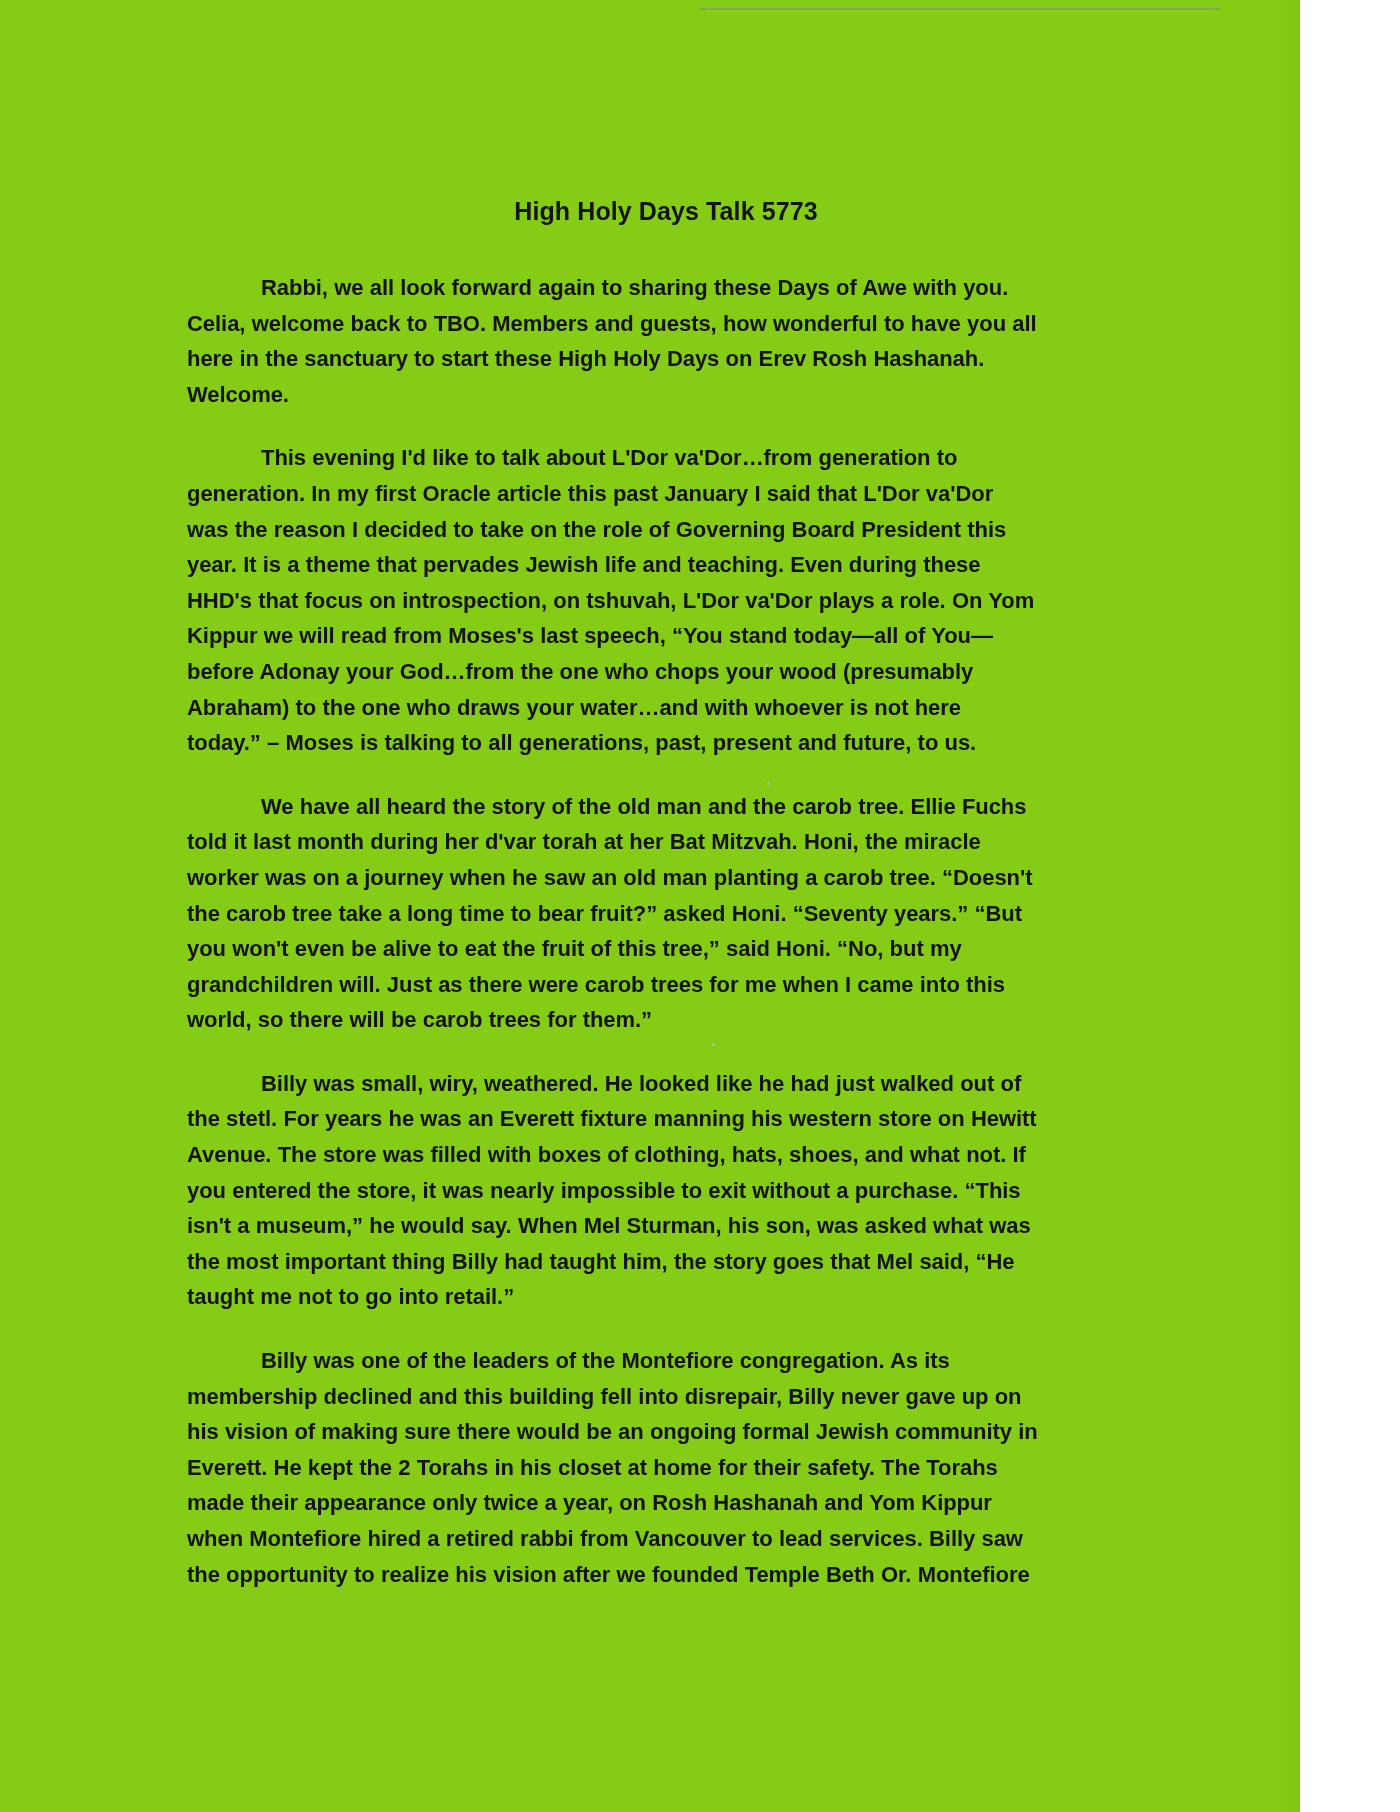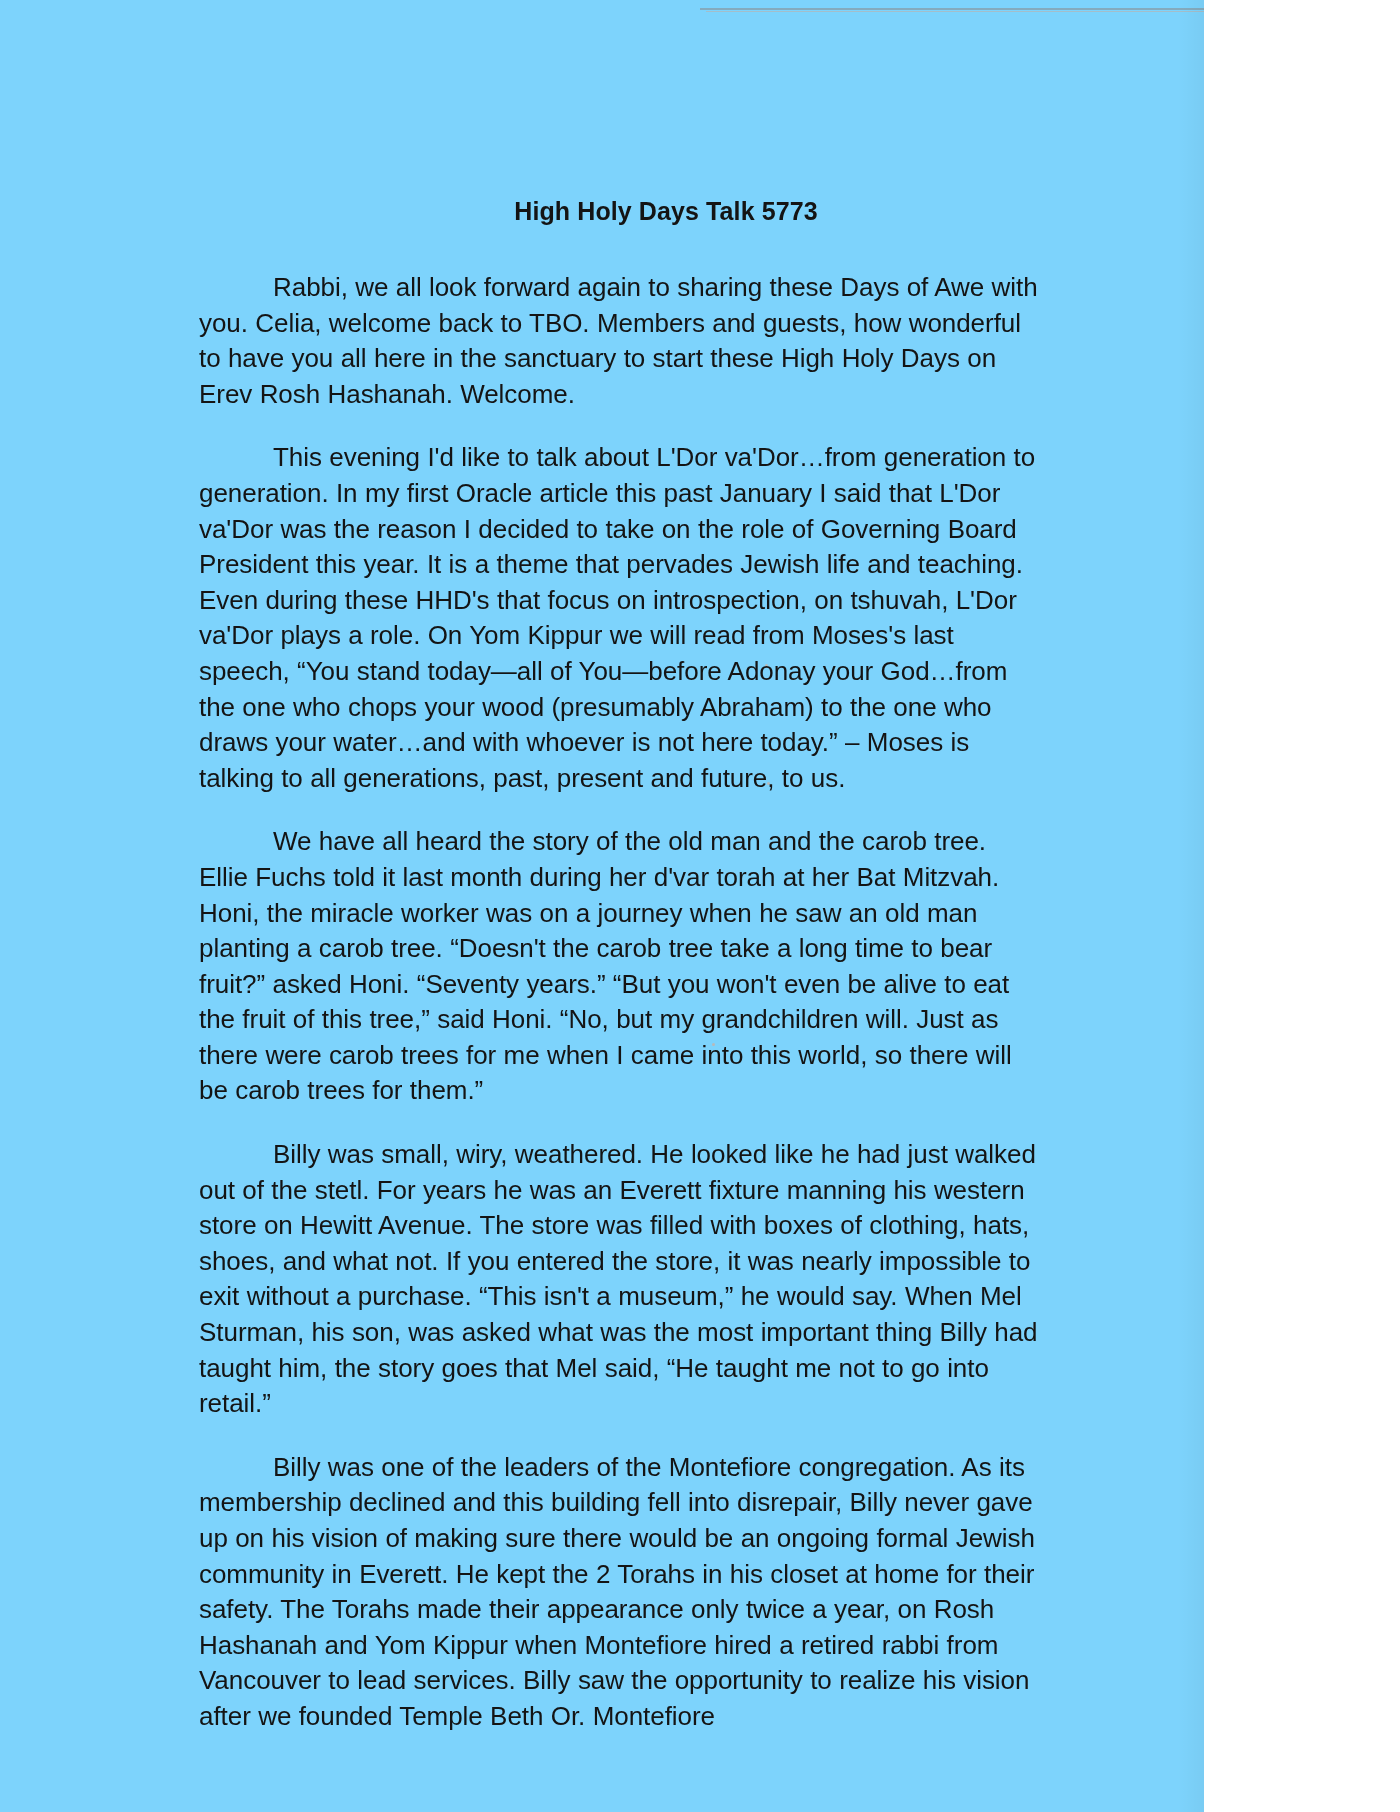--- a/index.html
+++ b/index.html
@@ -6,23 +6,23 @@
     margin: 0;
     padding: 0;
     background: #ffffff;
   }
   body {
     font-family: "Liberation Sans", "DejaVu Sans", sans-serif;
     color: #1a1a1a;
   }
   .page {
     position: relative;
-    width: 1204px;
+    width: 1300px;
     height: 1812px;
-    background: #7dd3fc;
+    background: #84cc16;
     overflow: hidden;
     box-sizing: border-box;
   }
   
   .scan-top-rule {
     position: absolute;
     top: 8px;
     left: 700px;
     width: 520px;
     height: 2px;
@@ -56,27 +56,28 @@
   .doc-title {
     text-align: center;
     font-size: 25px;
     line-height: 1.2;
     letter-spacing: 0.1px;
     margin: 0 0 44px 0;
     padding-left: 110px;
     color: #141414;
   }
   .para {
-    font-size: 26px;
+    font-size: 22px;
     line-height: 35.6px;
-    margin: 0 0 28px 16px;
+    margin: 0 0 28px 4px;
     text-indent: 74px;
     color: #141414;
     letter-spacing: -0.05px;
     word-spacing: 0.2px;
+    font-weight: bold;
   }
   .para:last-child {
     margin-bottom: 0;
   }
   
   .speck {
     position: absolute;
     background: #b9b9b9;
     border-radius: 50%;
   }

